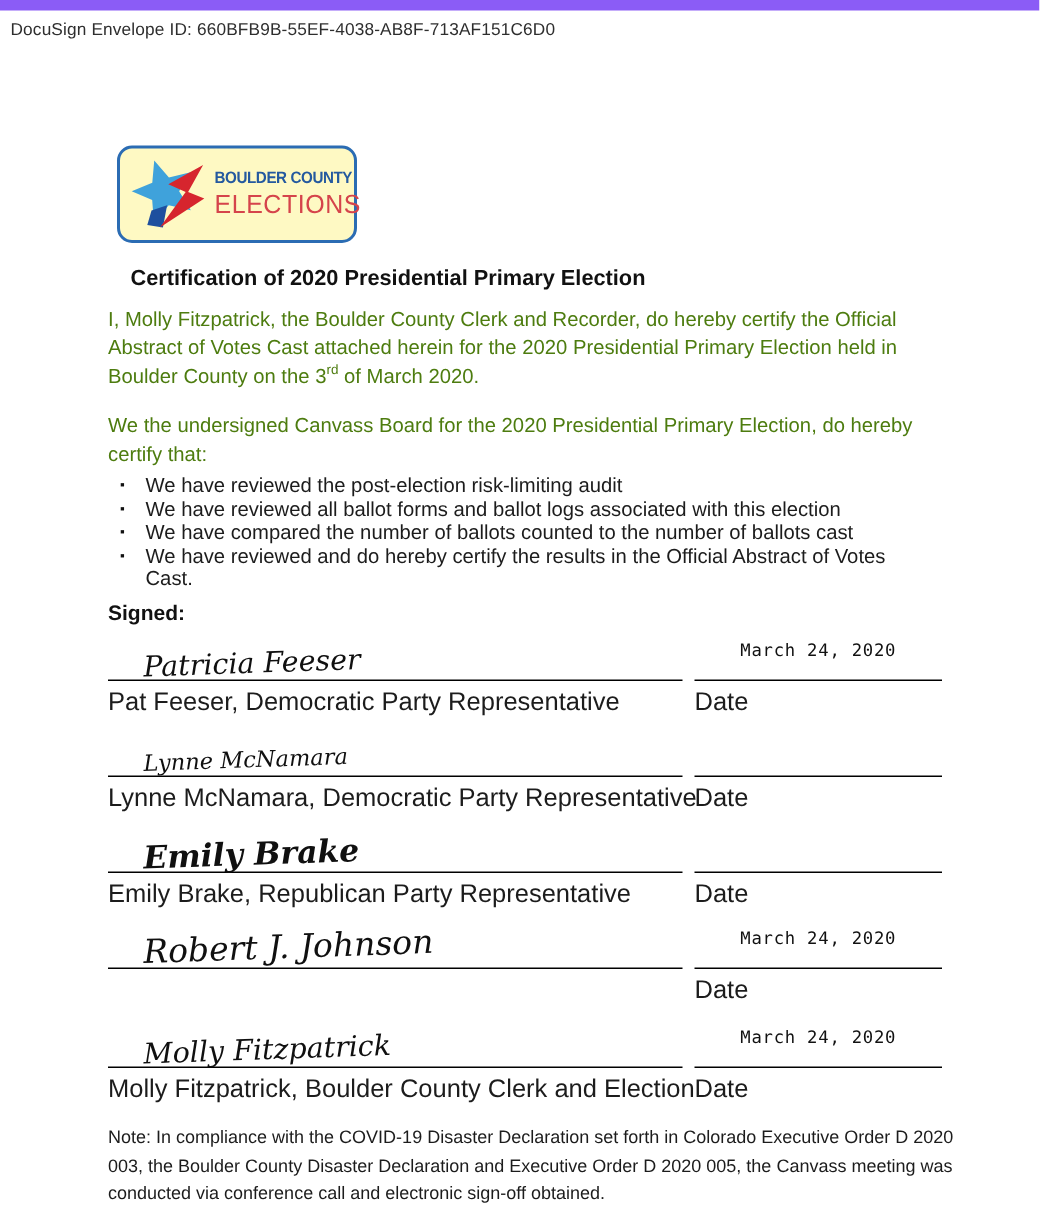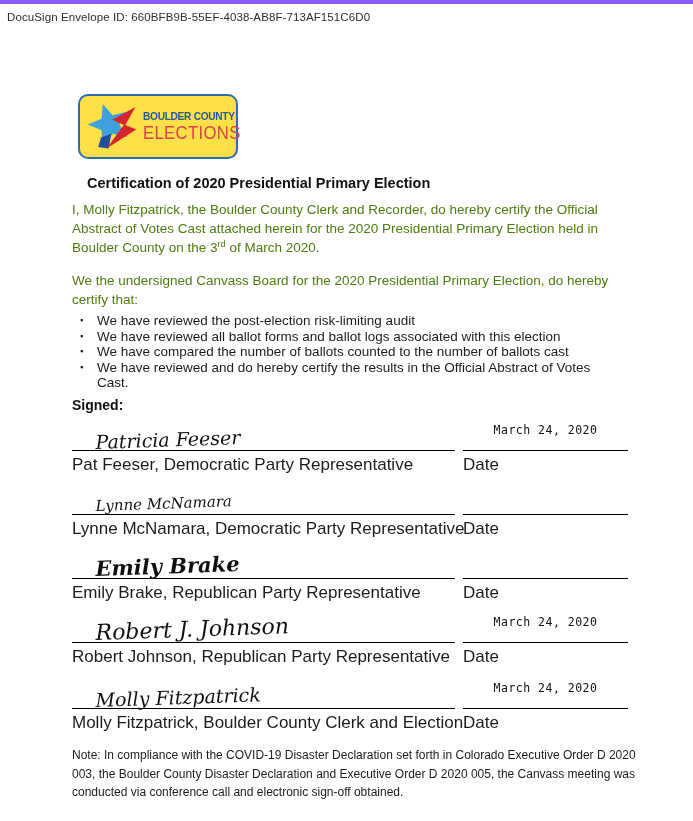--- a/index.html
+++ b/index.html
@@ -7,33 +7,33 @@
   body {
     width:693px; height:821px;
     font-family:"Liberation Sans", sans-serif;
     color:#1c1c1c;
     position:relative;
     overflow:hidden;
   }
   .page {
     position:absolute; inset:0;
     background:#ffffff;
-    border-top:4px solid #8b5cf6;
+    border-top:7px solid #8b5cf6;
   }
   
   .envelope-id {
     position:absolute; top:7px; left:7px;
     font-size:11.5px; color:#2e2e2e; letter-spacing:0.1px;
   }
   
   .logo-box {
     position:absolute; left:78px; top:90px;
     width:160px; height:65px;
     border:2.5px solid #2B6CB3; border-radius:10px;
-    background:#fde047;
+    background:#fef9c3;
     display:flex; align-items:center;
     padding-left:5px;
   }
   .logo-star { width:56px; height:54px; flex:0 0 auto; }
   .logo-text { display:flex; flex-direction:column; justify-content:center; margin-left:2px; }
   .logo-line1 {
     color:#24599F; font-weight:bold; font-size:11px; letter-spacing:-0.3px;
     transform:scaleX(0.92); transform-origin:left center; white-space:nowrap;
   }
   .logo-line2 {
@@ -183,21 +183,20 @@
         </div>
         <div class="sig-name date-word">Date</div>
       </div>
     </div>
 
     <div class="sig-block">
       <div class="sig-left">
         <div class="sig-space">
           <span class="sig-script">Robert J. Johnson</span>
         </div>
-        <div class="sig-name">Robert Johnson, Republican Party Representative</div>
       </div>
       <div class="sig-right">
         <div class="sig-space">
           <span class="date-stamp">March 24, 2020</span>
         </div>
         <div class="sig-name date-word">Date</div>
       </div>
     </div>
 
     <div class="sig-block">

